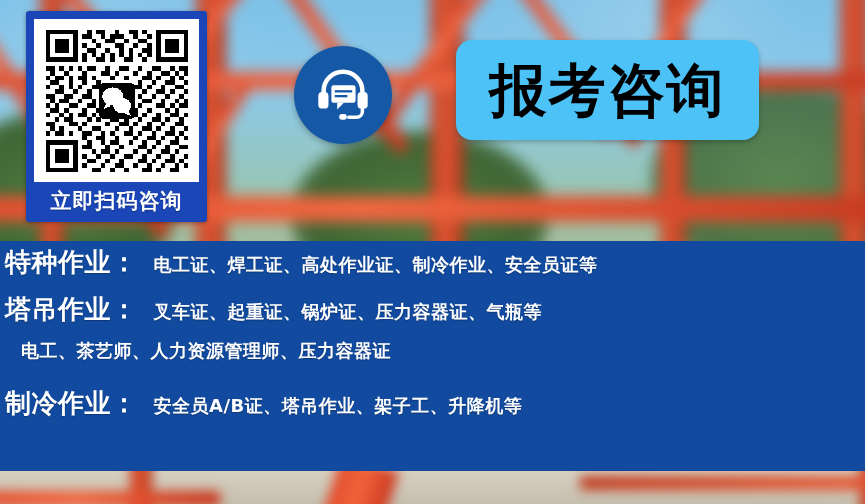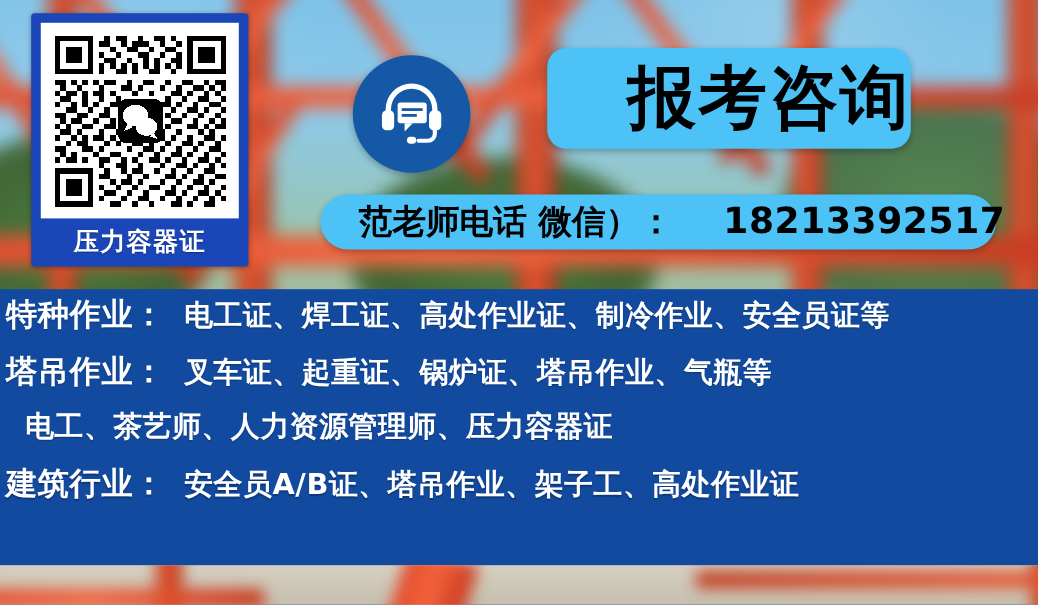--- a/index.html
+++ b/index.html
@@ -111,26 +111,26 @@
     box-shadow: 0 2px 6px rgba(0,0,0,.3);
   }
   .headset-circle svg { width: 62px; height: 62px; display: block; }
 
   
   .title-pill {
     position: absolute;
     left: 456px;
     top: 40px;
     width: 303px;
-    height: 84px;
+    height: 100px;
     background: #4cc2f7;
     border-radius: 16px;
     display: flex;
     align-items: center;
-    justify-content: flex-end;
+    justify-content: center;
     box-shadow: 0 2px 5px rgba(0,0,0,.25);
   }
   .title-pill span {
     color: #000000;
     font-size: 57px;
     font-weight: bold;
     letter-spacing: 2px;
     line-height: 1;
     white-space: nowrap;
   }
@@ -186,21 +186,21 @@
   }
   .info-label {
     color: #ffffff;
     font-size: 26px;
     font-weight: bold;
     letter-spacing: .5px;
     text-shadow: 0 1px 1px rgba(0,0,0,.25);
   }
   .info-value {
     color: #ffffff;
-    font-size: 24px;
+    font-size: 18px;
     font-weight: bold;
     letter-spacing: .5px;
     margin-left: 16px;
     text-shadow: 0 1px 1px rgba(0,0,0,.25);
   }
 
   
   .bottom-strip {
     position: absolute;
     left: 0;
@@ -517,21 +517,21 @@
 
         <rect x="12.5" y="12.5" width="8" height="8" rx="1.4" fill="#000000"></rect>
         <g fill="#ffffff">
           <ellipse cx="15.6" cy="15.5" rx="2.3" ry="1.95"></ellipse>
           <polygon points="14.2,16.9 13.5,18.3 15.1,17.6"></polygon>
           <ellipse cx="17.6" cy="17.5" rx="1.95" ry="1.65"></ellipse>
           <polygon points="18.9,18.6 19.6,19.7 18.2,19.3"></polygon>
         </g>
       </svg>
     </div>
-    <div class="qr-caption">压力容器证</div>
+    <div class="qr-caption">立即扫码咨询</div>
   </div>
 
   <div class="headset-circle">
     <svg viewBox="0 0 64 64">
 
       <path d="M12 34 V28 A20 20 0 0 1 52 28 V34" fill="none" stroke="#ffffff" stroke-width="4.6" stroke-linecap="round"></path>
 
       <rect x="6.5" y="29" width="10.5" height="17" rx="4" fill="#ffffff"></rect>
       <rect x="47" y="29" width="10.5" height="17" rx="4" fill="#ffffff"></rect>
 
@@ -542,44 +542,40 @@
       <polygon points="26,40 26,47 33,40" fill="#ffffff"></polygon>
       <rect x="23.5" y="27" width="18" height="2.4" fill="#1559a6"></rect>
       <rect x="23.5" y="32" width="13" height="2.4" fill="#1559a6"></rect>
     </svg>
   </div>
 
   <div class="title-pill">
     <span>报考咨询</span>
   </div>
 
-  <div class="phone-pill">
-    <span class="phone-label">范老师电话 微信）：</span>
-    <span class="phone-number">18213392517</span>
-  </div>
 
   <div class="info-panel">
 
     <div class="info-row">
       <span class="info-label">特种作业：</span>
       <span class="info-value">电工证、焊工证、高处作业证、制冷作业、安全员证等</span>
     </div>
 
     <div class="info-row">
       <span class="info-label">塔吊作业：</span>
-      <span class="info-value">叉车证、起重证、锅炉证、塔吊作业、气瓶等</span>
+      <span class="info-value">叉车证、起重证、锅炉证、压力容器证、气瓶等</span>
     </div>
 
     <div class="info-row">
       <span class="info-value">电工、茶艺师、人力资源管理师、压力容器证</span>
     </div>
 
     <div class="info-row">
-      <span class="info-label">建筑行业：</span>
-      <span class="info-value">安全员A/B证、塔吊作业、架子工、高处作业证</span>
+      <span class="info-label">制冷作业：</span>
+      <span class="info-value">安全员A/B证、塔吊作业、架子工、升降机等</span>
     </div>
 
   </div>
 
   <div class="bottom-strip">
     <div class="blurwrap">
       <div class="bar dk" style="left:150px;top:0px;width:22px;height:80px;"></div>
       <div class="bar" style="left:350px;top:10px;width:60px;height:70px;transform:rotate(18deg);"></div>
       <div class="bar dk" style="left:880px;top:0px;width:40px;height:80px;"></div>
 

